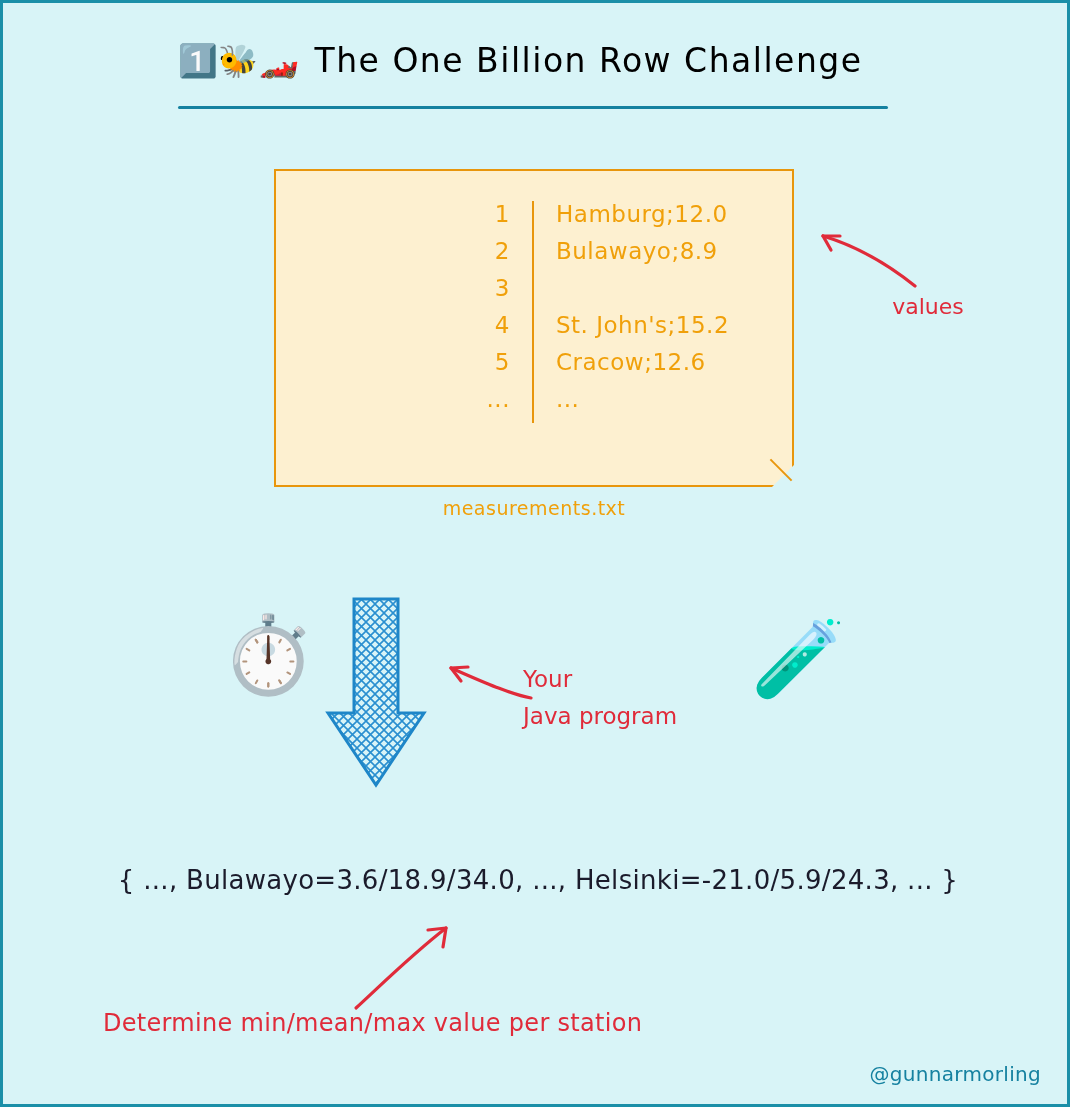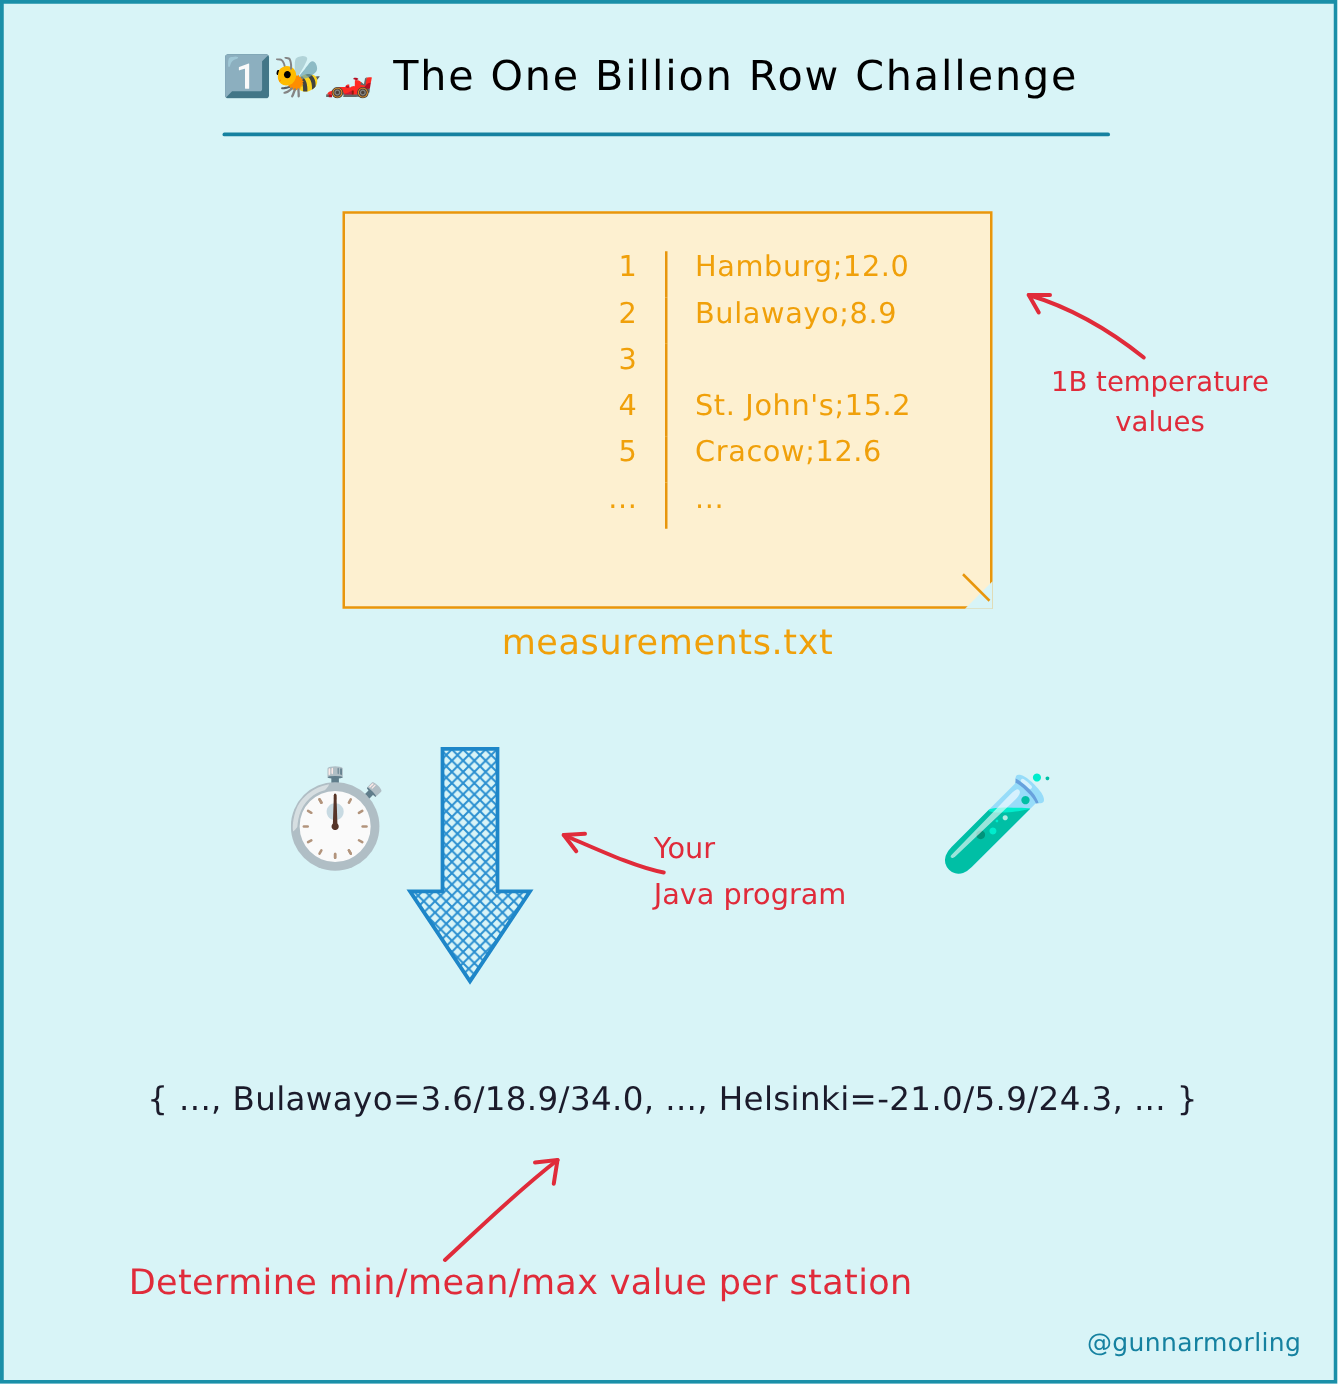--- a/index.html
+++ b/index.html
@@ -112,21 +112,21 @@
   .row-val {
     white-space: nowrap;
   }
   #file-label {
     position: absolute;
     left: 271px;
     top: 494px;
     width: 520px;
     text-align: center;
     color: #f0a00a;
-    font-size: 28px;
+    font-size: 19px;
     letter-spacing: 0.5px;
   }
 
   
   #anno-1b {
     position: absolute;
     left: 800px;
     top: 288px;
     width: 250px;
     text-align: center;
@@ -201,21 +201,21 @@
     top: 915px;
     width: 115px;
     height: 95px;
   }
   #anno-bottom {
     position: absolute;
     left: 100px;
     top: 1006px;
     width: 660px;
     color: #e02b3a;
-    font-size: 28px;
+    font-size: 24px;
     letter-spacing: 0.3px;
     white-space: nowrap;
   }
 
   
   #handle {
     position: absolute;
     right: 26px;
     bottom: 18px;
     color: #1581a0;
@@ -279,21 +279,20 @@
     <div id="fold-line"></div>
   </div>
 
   <div id="file-label">measurements.txt</div>
 
   <svg id="arrow-1b" viewBox="0 0 120 75">
     <path d="M112 68 C 92 52, 60 30, 20 18" stroke="#e02b3a" stroke-width="3.2" fill="none" stroke-linecap="round"></path>
     <path d="M20 18 L 37 18 M20 18 L 28 32" stroke="#e02b3a" stroke-width="3.2" fill="none" stroke-linecap="round"></path>
   </svg>
   <div id="anno-1b">
-    <div>1B temperature</div>
     <div>values</div>
   </div>
 
   <div id="stopwatch">⏱️</div>
 
   <svg id="big-arrow" viewBox="0 0 110 196">
     <defs>
       <pattern id="mesh" width="9" height="9" patternUnits="userSpaceOnUse">
         <path d="M0 0 L9 9 M9 0 L0 9" stroke="#2a8fd0" stroke-width="1.6" fill="none"></path>
       </pattern>

